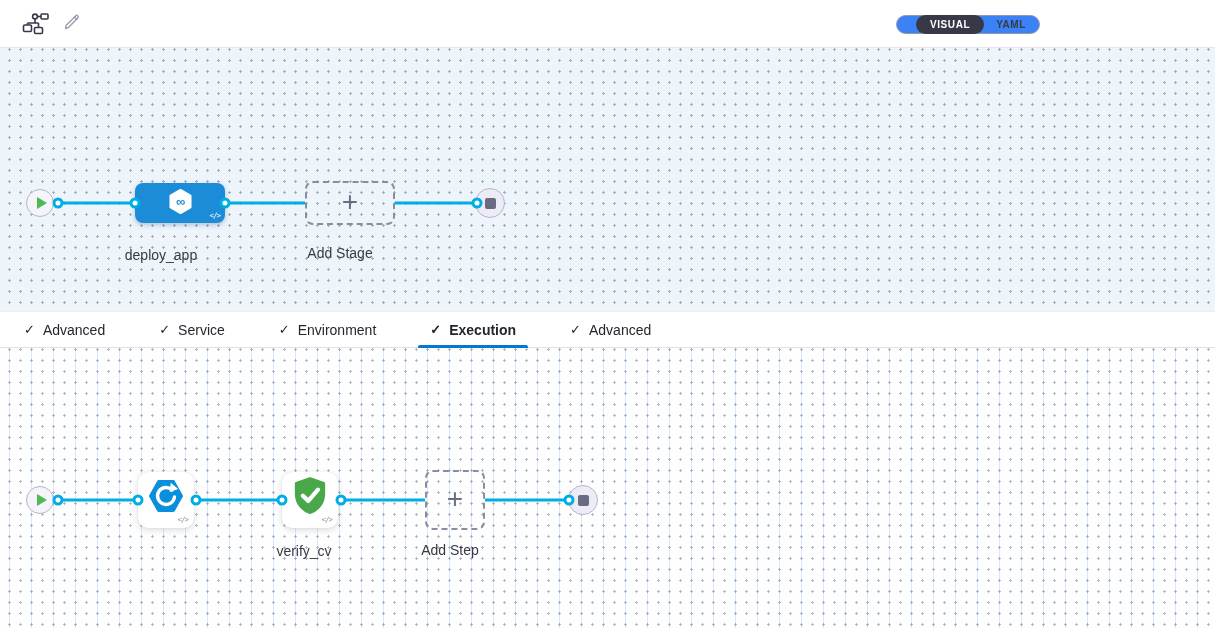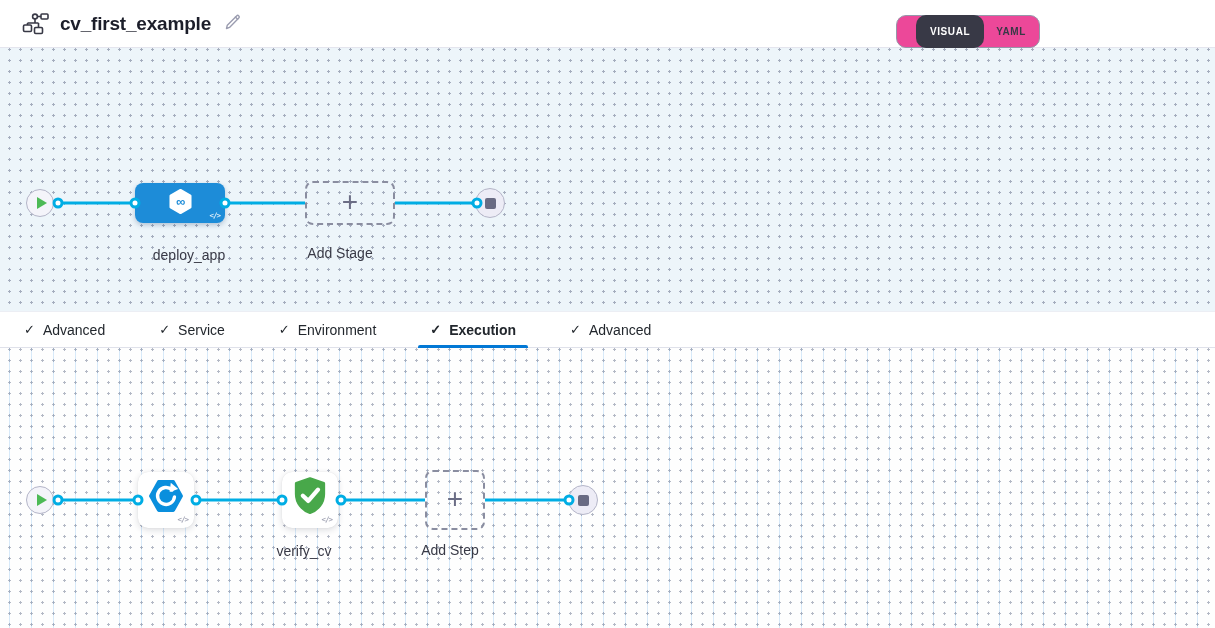--- a/index.html
+++ b/index.html
@@ -5,22 +5,22 @@
   * { box-sizing: border-box; margin: 0; padding: 0; }
   html, body { width: 1215px; height: 628px; overflow: hidden;
     font-family: "Liberation Sans", sans-serif; background: #fff; }
 
   
   .header { height: 48px; background: #fff; border-bottom: 1px solid #e4e5ee;
     display: flex; align-items: center; padding: 0 24px 0 22px; position: relative; }
   .pipeline-glyph { display: flex; align-items: center; }
   .page-title { font-size: 19px; font-weight: 700; color: #1c1e2a; margin-left: 10px; letter-spacing: -0.2px; }
   .edit-btn { margin-left: 12px; display: flex; align-items: center; cursor: pointer; background: none; border: none; }
-  .view-toggle { position: absolute; right: 175px; top: 15px; height: 33px;
-    display: flex; align-items: stretch; border: 1px solid #9597a9; border-radius: 10px; background: #ec4899; padding-left: 20px; }
+  .view-toggle { position: absolute; right: 175px; top: 15px; height: 19px;
+    display: flex; align-items: stretch; border: 1px solid #9597a9; border-radius: 10px; background: #3b82f6; padding-left: 20px; }
   .toggle-seg { display: flex; align-items: center; padding: 0 13px; font-size: 10px;
     font-weight: 700; letter-spacing: .6px; color: #383946; cursor: pointer; border-radius: 10px; }
   .toggle-seg.selected { background: #383946; color: #fff; margin: -1px; padding: 0 14px; }
 
   
   .canvas { position: relative; }
   .stage-canvas { height: 263px; background-color: #edf5fa;
     background-image: radial-gradient(circle, rgba(105,115,140,0.55) 1px, transparent 1.2px);
     background-size: 11px 11px; background-position: 4px 7px; }
   .exec-canvas { height: 280px; background-color: #fefefe;
@@ -79,21 +79,20 @@
   <span class="pipeline-glyph">
     <svg width="28" height="24" viewBox="0 0 28 24" fill="none" stroke="#383946" stroke-width="1.6">
       <circle cx="13" cy="4.5" r="2.4"></circle>
       <path d="M15.4 4.5 H19"></path>
       <rect x="19" y="2" width="7" height="5" rx="1"></rect>
       <path d="M13 6.9 V11 M5.5 11 H16.5 M5.5 11 V13 M16.5 11 V15.5"></path>
       <rect x="1.5" y="13" width="8" height="6.5" rx="1.2"></rect>
       <rect x="12.5" y="15.5" width="8" height="6" rx="1.2"></rect>
     </svg>
   </span>
-  <span class="page-title">cv_first_example</span>
   <button class="edit-btn">
     <span>
       <svg width="20" height="20" viewBox="0 0 20 20" fill="none" stroke="#9b9db0" stroke-width="1.4" stroke-linejoin="round" stroke-linecap="round">
         <path d="M3.5 16.5 L4.3 13.2 L13.6 3.9 A1.55 1.55 0 0 1 15.8 6.1 L6.5 15.4 Z"></path>
         <path d="M12.4 5.1 L14.6 7.3"></path>
       </svg>
     </span>
   </button>
   <div class="view-toggle">
     <div class="toggle-seg selected">VISUAL</div>
@@ -112,21 +111,21 @@
     <span>
       <svg width="27" height="27" viewBox="0 0 24 24">
         <polygon points="12,1.8 20.8,6.9 20.8,17.1 12,22.2 3.2,17.1 3.2,6.9" fill="#ffffff" stroke="#ffffff" stroke-width="2" stroke-linejoin="round"></polygon>
         <text x="12" y="15.8" font-size="11.5" font-weight="bold" fill="#1d8cd8" text-anchor="middle">∞</text>
       </svg>
     </span>
     <span class="code-glyph">&lt;/&gt;</span>
   </div>
   <div class="port" style="left:135px; top:155px;"></div>
   <div class="port" style="left:225px; top:155px;"></div>
-  <div class="node-label" style="left:189px; top:197px;">deploy_app</div>
+  <div class="node-label" style="left:161px; top:197px;">deploy_app</div>
 
   <div class="line" style="left:225px; top:155px; width:80px;"></div>
 
   <div class="add-box" style="left:305px; top:133px; width:90px; height:44px;">
     <span class="plus-glyph">+</span>
   </div>
   <div class="node-label" style="left:340px; top:195px;">Add Stage</div>
 
   <div class="line" style="left:395px; top:155px; width:82px;"></div>
   <div class="port" style="left:477px; top:155px;"></div>

